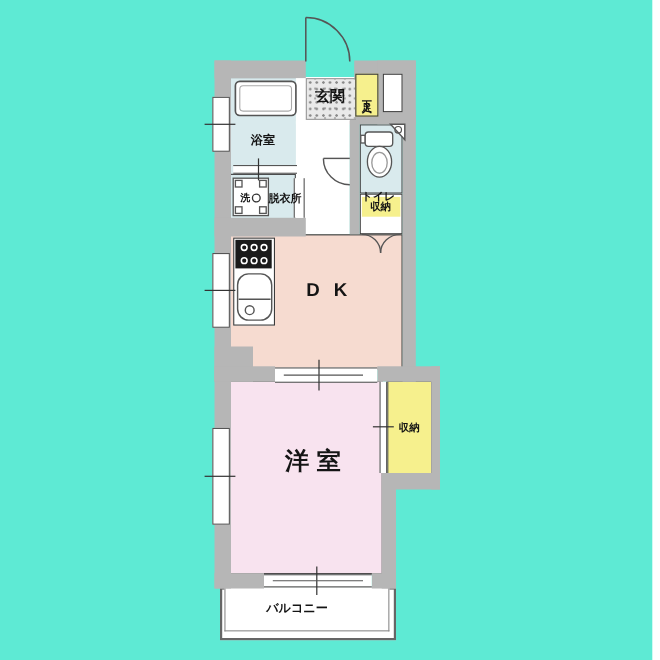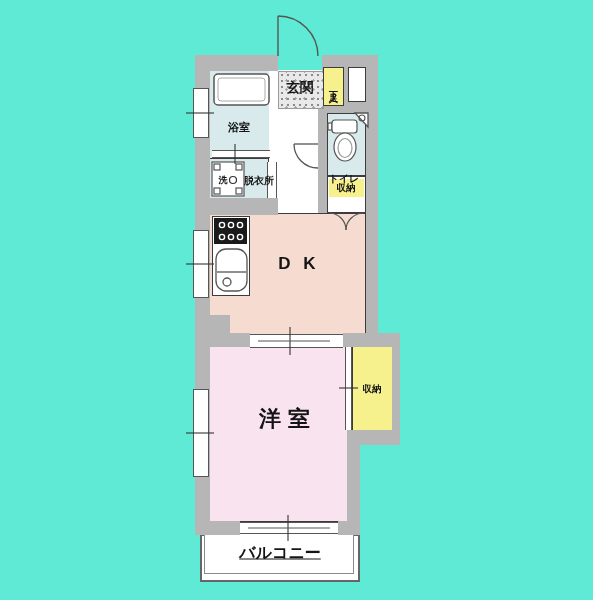--- a/index.html
+++ b/index.html
@@ -154,15 +154,15 @@
   <span class="lbl" style="left:300px;top:88px;font-size:13.5px;">玄関</span>
   <span class="lbl vert" style="left:333px;top:86px;font-size:9px;">下足入</span>
   <span class="lbl" style="left:239px;top:127px;font-size:11px;text-align:center;">浴室</span>
   <span class="lbl" style="left:223px;top:180px;font-size:9px;">洗</span>
   <span class="lbl" style="left:259px;top:181px;font-size:10px;">脱衣所</span>
   <span class="lbl" style="left:344px;top:179px;font-size:10px;">トイレ</span>
   <span class="lbl" style="left:346px;top:188px;font-size:9.5px;">収納</span>
   <span class="lbl" style="left:299px;top:264px;font-size:17px;letter-spacing:4px;">D K</span>
   <span class="lbl" style="left:276px;top:419px;font-size:22px;letter-spacing:7px;margin-left:12px;">洋室</span>
   <span class="lbl" style="left:372px;top:389px;font-size:9.5px;">収納</span>
-  <span class="lbl" style="left:280px;top:553px;font-size:16px;text-decoration:underline;">バルコニー</span>
+  <span class="lbl" style="left:270px;top:553px;font-size:11px;">バルコニー</span>
 
 </div>
 
 </body></html>

